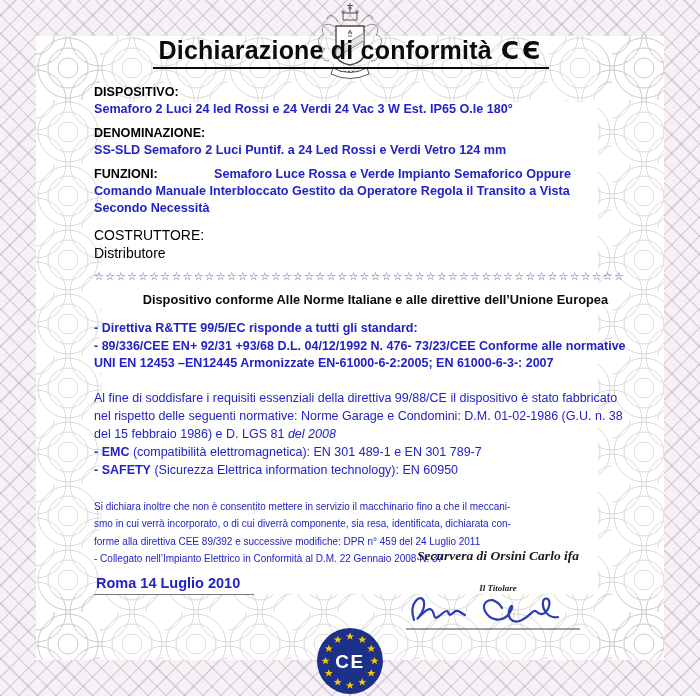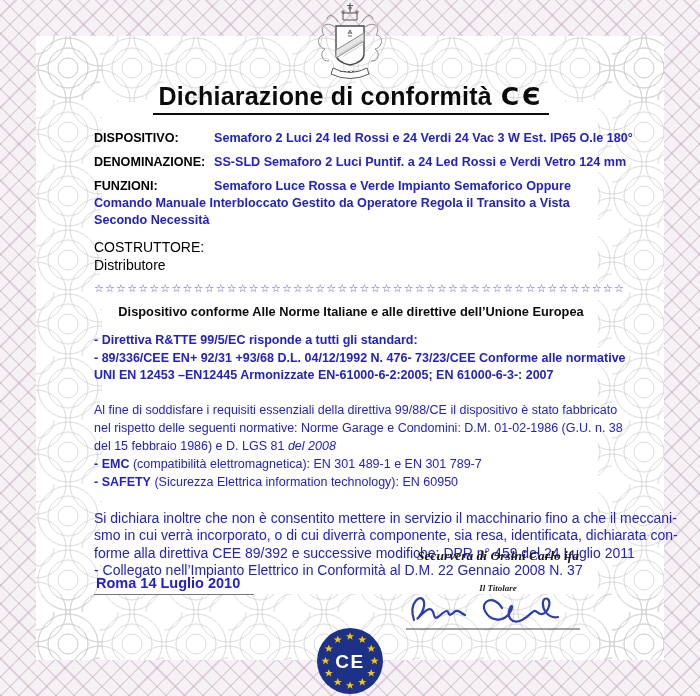--- a/index.html
+++ b/index.html
@@ -5,46 +5,46 @@
   html,body{margin:0;padding:0;background:#fff;}
   .page{position:relative;width:700px;height:696px;overflow:hidden;
         font-family:"Liberation Sans",sans-serif;
         background:
           repeating-linear-gradient(45deg, rgba(186,158,184,.38) 0 1.6px, transparent 1.6px 13px),
           repeating-linear-gradient(-45deg, rgba(186,158,184,.38) 0 1.6px, transparent 1.6px 13px),
           #f6f1f5;}
   .inner{position:absolute;left:36px;top:36px;right:36px;bottom:36px;background:#fff;}
   .guilloche{position:absolute;left:36px;top:36px;}
   .content{position:absolute;left:94px;right:92px;top:36px;color:#111;}
-  .title-wrap{margin-top:46px;text-align:center;}
+  .title-wrap{text-align:center;}
   .title{display:inline-block;border-bottom:2.4px solid #0b0b0b;padding:0 6px 2px 6px;
          font-size:25px;font-weight:bold;letter-spacing:.2px;color:#0b0b0b;white-space:nowrap;}
   .ce-glyph{margin-left:9px;letter-spacing:3px;font-family:"DejaVu Sans",sans-serif;}
-  .frow{display:flex;margin-top:7px;line-height:17px;white-space:nowrap;}
+  .frow{display:flex;margin-top:7px;line-height:17px;white-space:nowrap;flex-direction:column;}
   .flabel{flex:none;width:120px;font-weight:bold;font-size:12.6px;color:#000;}
   .fvalue{font-weight:bold;font-size:12.6px;color:#2222c8;}
   .funz{margin-top:7px;line-height:17px;font-weight:bold;font-size:12.6px;color:#2222c8;}
   .funz .flabel{display:inline-block;width:120px;}
   .cgroup{display:flex;margin-top:9px;}
   .cgroup .col{display:flex;flex-direction:column;}
   .cgroup .labels{flex:none;width:120px;}
   .cgroup .labels div{font-weight:normal;font-size:14px;line-height:18px;color:#000;}
   .cgroup .values div{font-weight:bold;font-size:12.6px;line-height:18px;color:#2222c8;white-space:nowrap;}
   .stars-row{margin-top:8px;text-align:center;color:#5b5bb5;font-size:11px;letter-spacing:1.2px;
              font-family:"DejaVu Sans",sans-serif;white-space:nowrap;}
-  .conf-head{margin-top:9px;text-align:center;font-weight:bold;font-size:12.8px;color:#0b0b0b;white-space:nowrap;}
+  .conf-head{margin-top:9px;text-align:right;font-weight:bold;font-size:12.8px;color:#0b0b0b;white-space:nowrap;}
   .directives{margin-top:13px;}
   .directives div{font-weight:bold;font-size:12.5px;line-height:17.5px;color:#2222c8;white-space:nowrap;}
   .fabric{margin-top:16px;}
   .fabric div{font-size:12.5px;line-height:18px;color:#2222c8;white-space:nowrap;}
   .fabric .it{font-style:italic;}
   .normline{font-size:12.5px;line-height:18px;color:#2222c8;white-space:nowrap;}
   .normline .b{font-weight:bold;}
   .decl{margin-top:19px;}
-  .decl div{font-size:14px;line-height:17.5px;color:#2222c8;white-space:nowrap;}
+  .decl div{font-size:10px;line-height:17.5px;color:#2222c8;white-space:nowrap;}
   .crest{position:absolute;left:310px;top:0;width:80px;height:84px;}
   .sig-block{position:absolute;right:84px;top:548px;width:236px;text-align:center;}
   .sig-company{font-family:"Liberation Serif",serif;font-style:italic;font-weight:bold;
                font-size:13.5px;color:#1a1a1a;white-space:nowrap;}
   .sig-zone{position:relative;height:52px;margin-top:18px;}
   .sig-role{position:absolute;left:0;right:0;top:1px;font-family:"Liberation Serif",serif;
             font-style:italic;font-weight:bold;font-size:9px;color:#222;}
   .sig-svg{position:absolute;left:18px;top:2px;}
   .date-place{position:absolute;left:94px;top:575px;font-weight:bold;font-size:14.5px;color:#2222c8;
               border-bottom:1.6px solid #777;padding:0 14px 3px 2px;white-space:nowrap;}

